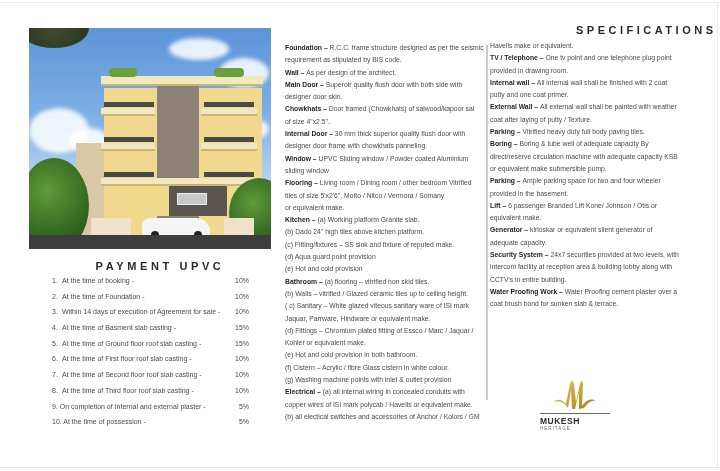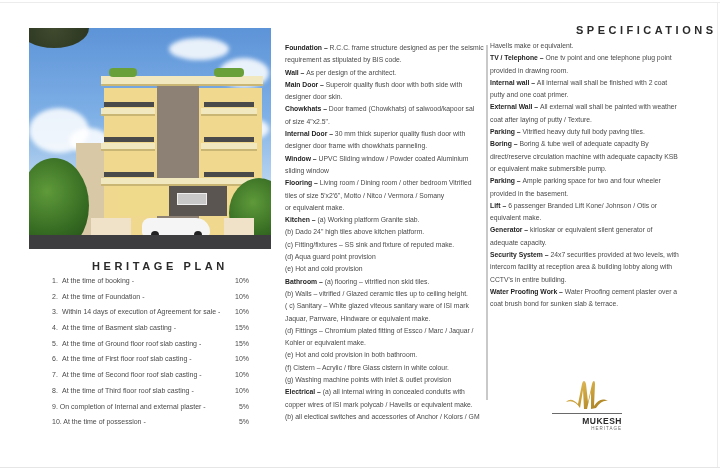--- a/index.html
+++ b/index.html
@@ -44,21 +44,21 @@
   .col-mid { left: 285px; top: 42px; width: 198px; }
   .col-right { left: 490px; top: 40px; width: 225px; }
   .divider { position: absolute; left: 486px; top: 45px; width: 2px; height: 355px; background: #c9c9c9; }
 
   .spec-title {
     position: absolute; left: 576px; top: 24px; font-size: 11px; font-weight: bold;
     letter-spacing: 3.5px; color: #2a2a2a;
   }
 
   
-  .logo { position: absolute; left: 552px; top: 378px; width: 70px; height: 60px; text-align: right; }
+  .logo { position: absolute; left: 540px; top: 378px; width: 70px; height: 60px; text-align: left; }
   .logo-m { position: absolute; left: 12px; top: 0; width: 46px; height: 36px; }
   .logo-line { position: absolute; left: 0; top: 35px; width: 70px; height: 1px; background: #6a6a6a; }
   .logo-name { position: absolute; left: 0; top: 38px; width: 70px; font-size: 8.5px; font-weight: bold; letter-spacing: 0.5px; color: #2b2b2b; }
   .logo-sub { position: absolute; left: 0; top: 48px; width: 70px; font-size: 4.5px; letter-spacing: 1px; color: #6a6a6a; }
 </style>
 </head>
 <body>
 
 <div class="page-border-top"></div>
 <div class="page-border-right"></div>
@@ -99,21 +99,21 @@
 
   <div class="block" style="left:62px;top:190px;width:40px;height:22px;background:#efe2c8;"></div>
   <div class="block" style="left:195px;top:190px;width:30px;height:22px;background:#efe2c8;"></div>
 
   <div class="car" style="left:113px;top:190px;width:68px;height:18px;"></div>
   <div class="wheel" style="left:122px;top:203px;"></div>
   <div class="wheel" style="left:165px;top:203px;"></div>
   <div class="road"></div>
 </div>
 
-<div class="pp-title">HERITAGE PLAN</div>
+<div class="pp-title">PAYMENT UPVC</div>
 <div class="pp-list">
   <div class="pp-row">
       <span class="pp-num">1.</span>
       <span class="pp-text">At the time of booking -</span>
       <span class="pp-val">10%</span>
     </div>
   <div class="pp-row">
       <span class="pp-num">2.</span>
       <span class="pp-text">At the time of Foundation -</span>
       <span class="pp-val">10%</span>

